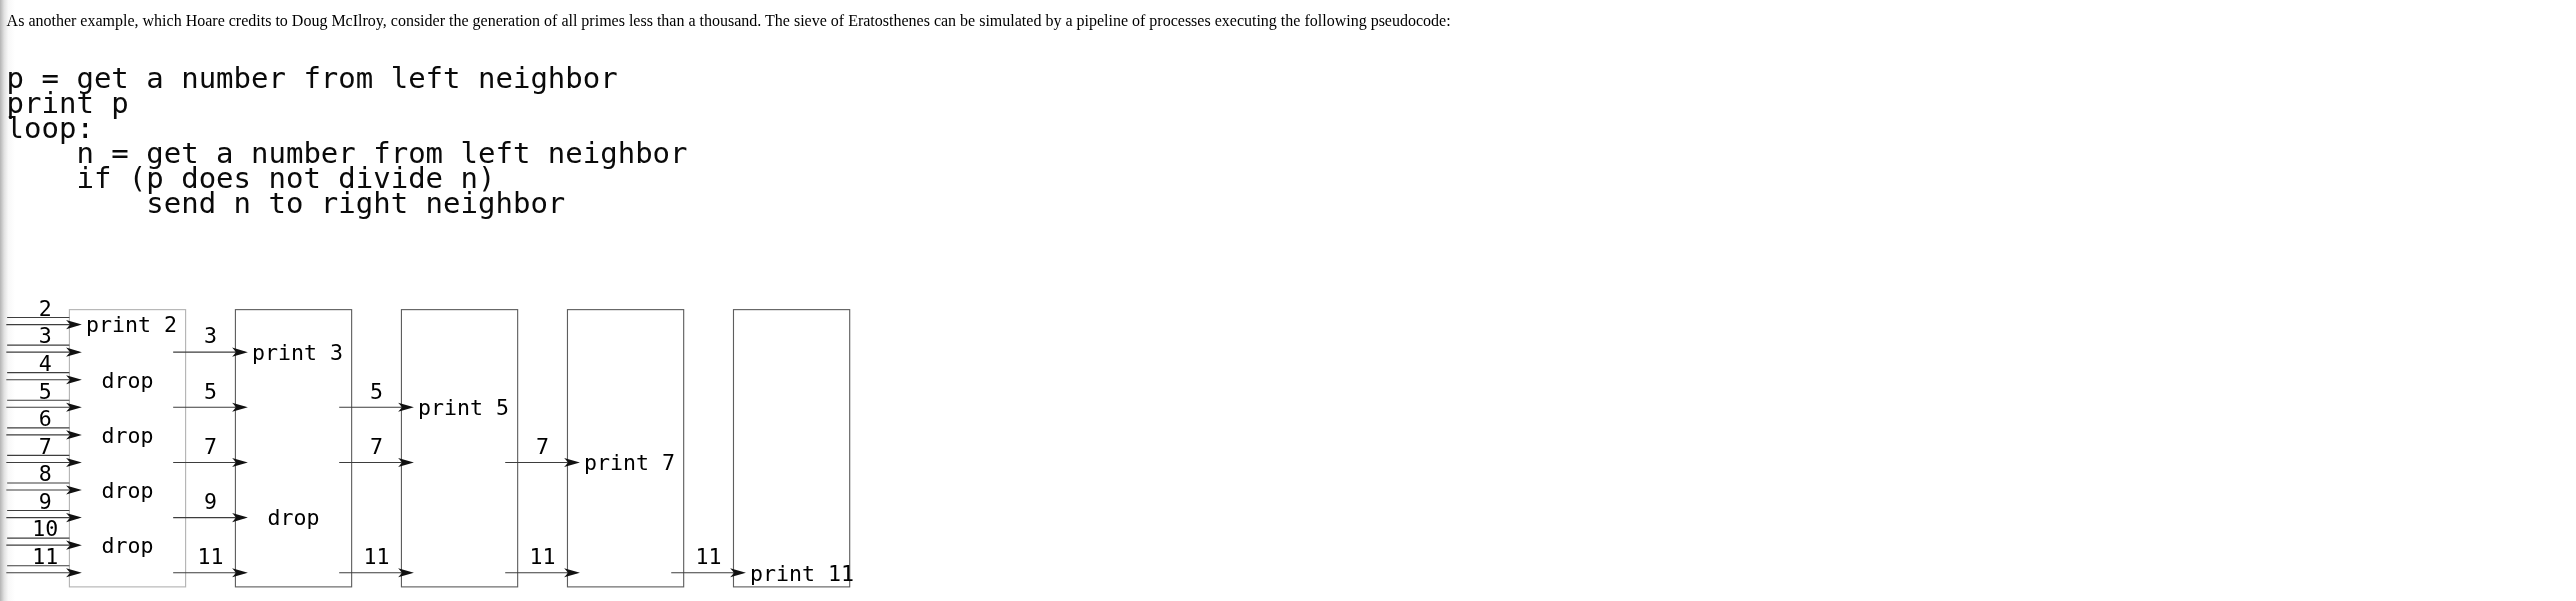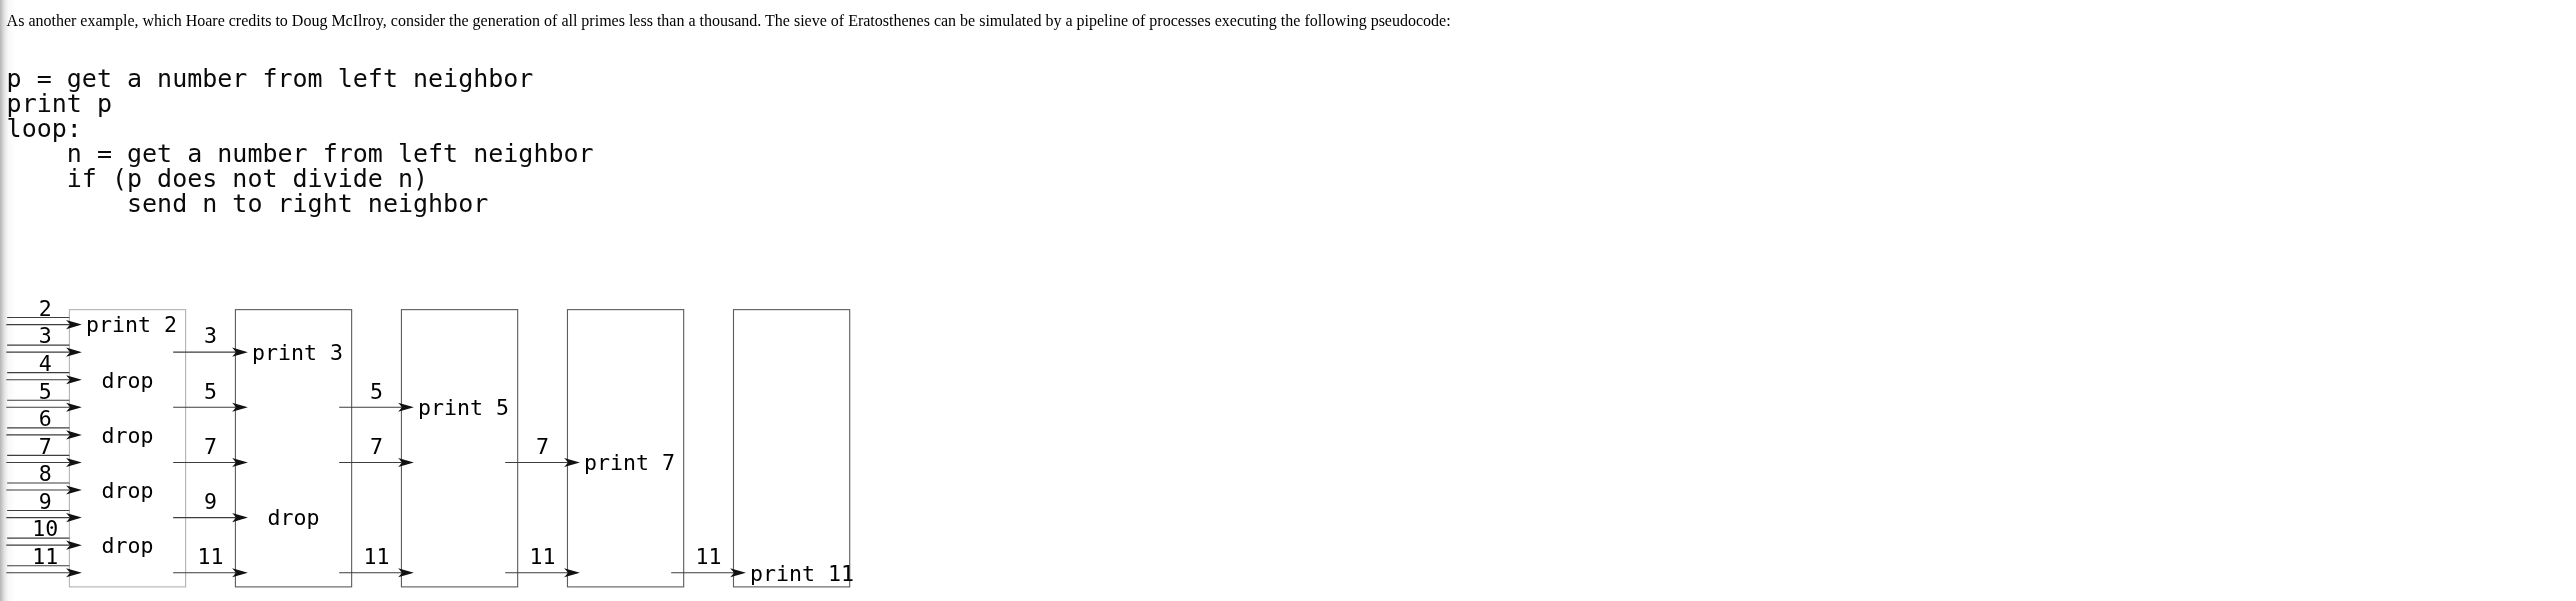--- a/index.html
+++ b/index.html
@@ -34,21 +34,21 @@
     color:#000000;
   }
   #intro-para{top:7.5px;}
   #feed-para{top:239px;}
   .code{
     position:absolute;
     left:6.6px;
     top:66px;
     margin:0;
     font-family:"DejaVu Sans Mono", monospace;
-    font-size:25px;
+    font-size:29px;
     line-height:25px;
     color:#0a0a0a;
     white-space:pre;
   }
   #diagram-svg{
     position:absolute;
     left:0;top:0;
     font-family:"DejaVu Sans Mono", monospace;
   }
 </style>

